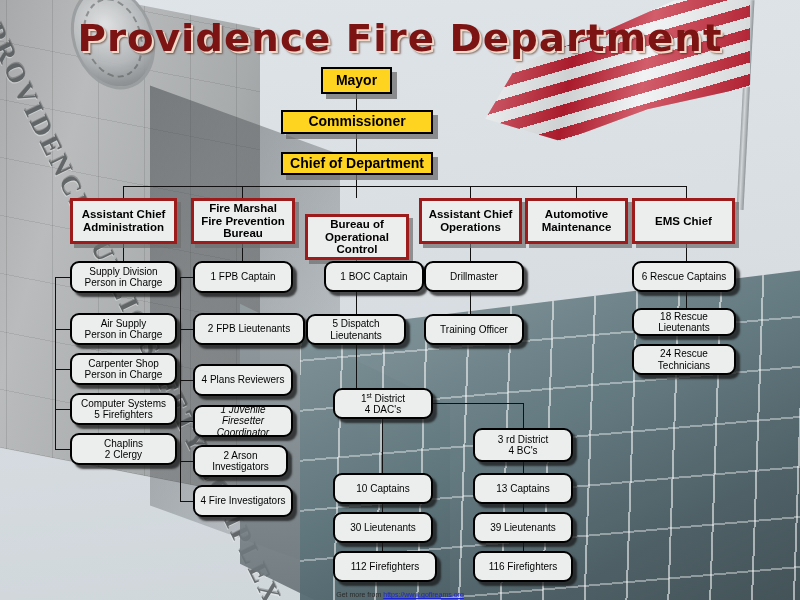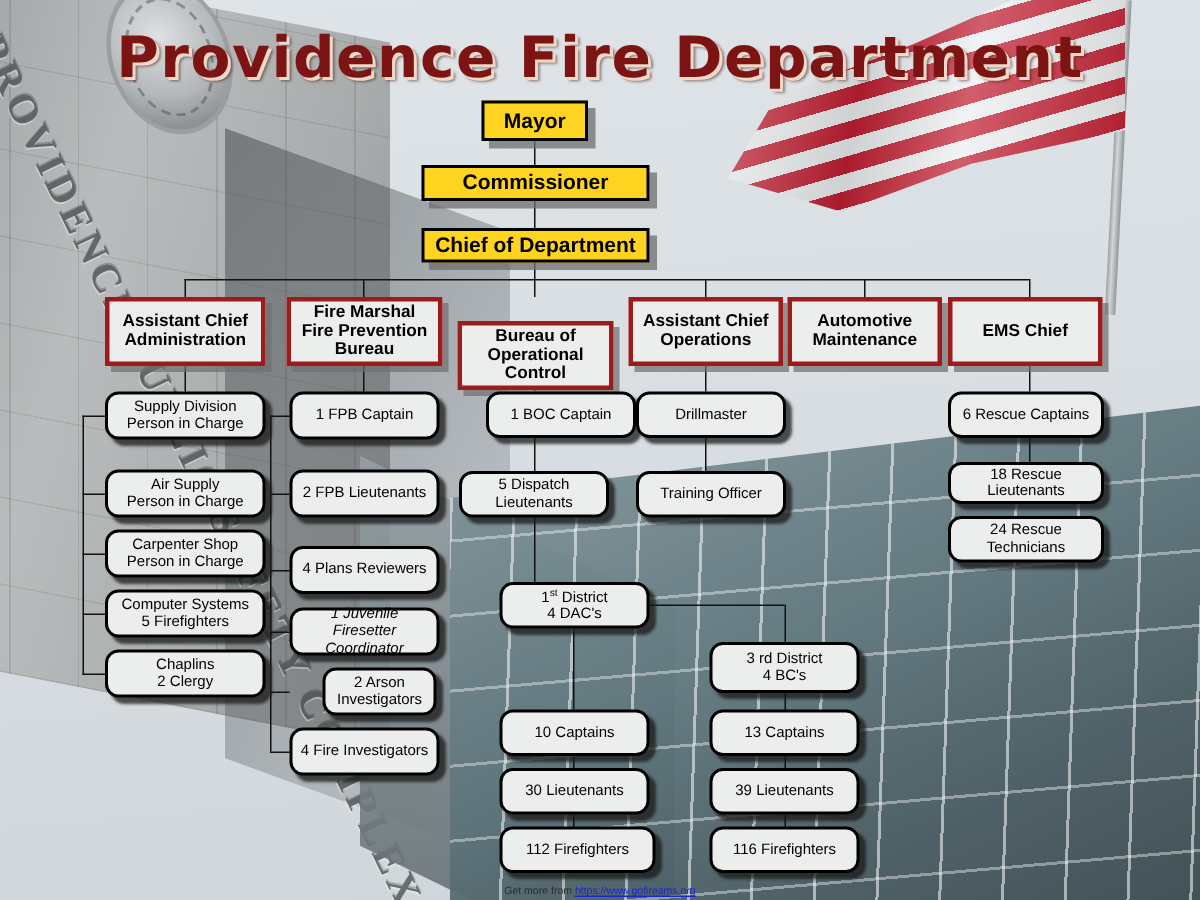--- a/index.html
+++ b/index.html
@@ -341,37 +341,37 @@
       <span class="lbl">Chaplins</span>
       <span class="lbl">2 Clergy</span>
     </div>
   </div>
 
   <div class="node plain" style="left:193px; top:261px; width:100px; height:32px;">
     <div>
       <span class="lbl">1 FPB Captain</span>
     </div>
   </div>
-  <div class="node plain" style="left:193px; top:313px; width:100px; height:32px;">
+  <div class="node plain" style="left:193px; top:313px; width:112px; height:32px;">
     <div>
       <span class="lbl">2 FPB Lieutenants</span>
     </div>
   </div>
   <div class="node plain" style="left:193px; top:364px; width:100px; height:32px;">
     <div>
       <span class="lbl">4 Plans Reviewers</span>
     </div>
   </div>
   <div class="node plain" style="left:193px; top:405px; width:100px; height:32px;font-style:italic;">
     <div>
       <span class="lbl">1 Juvenile Firesetter</span>
       <span class="lbl">Coordinator</span>
     </div>
   </div>
-  <div class="node plain" style="left:193px; top:445px; width:76px; height:32px;margin-left:22px;">
+  <div class="node plain" style="left:193px; top:445px; width:95px; height:32px;">
     <div>
       <span class="lbl">2 Arson</span>
       <span class="lbl">Investigators</span>
     </div>
   </div>
   <div class="node plain" style="left:193px; top:485px; width:100px; height:32px;">
     <div>
       <span class="lbl">4 Fire Investigators</span>
     </div>
   </div>

